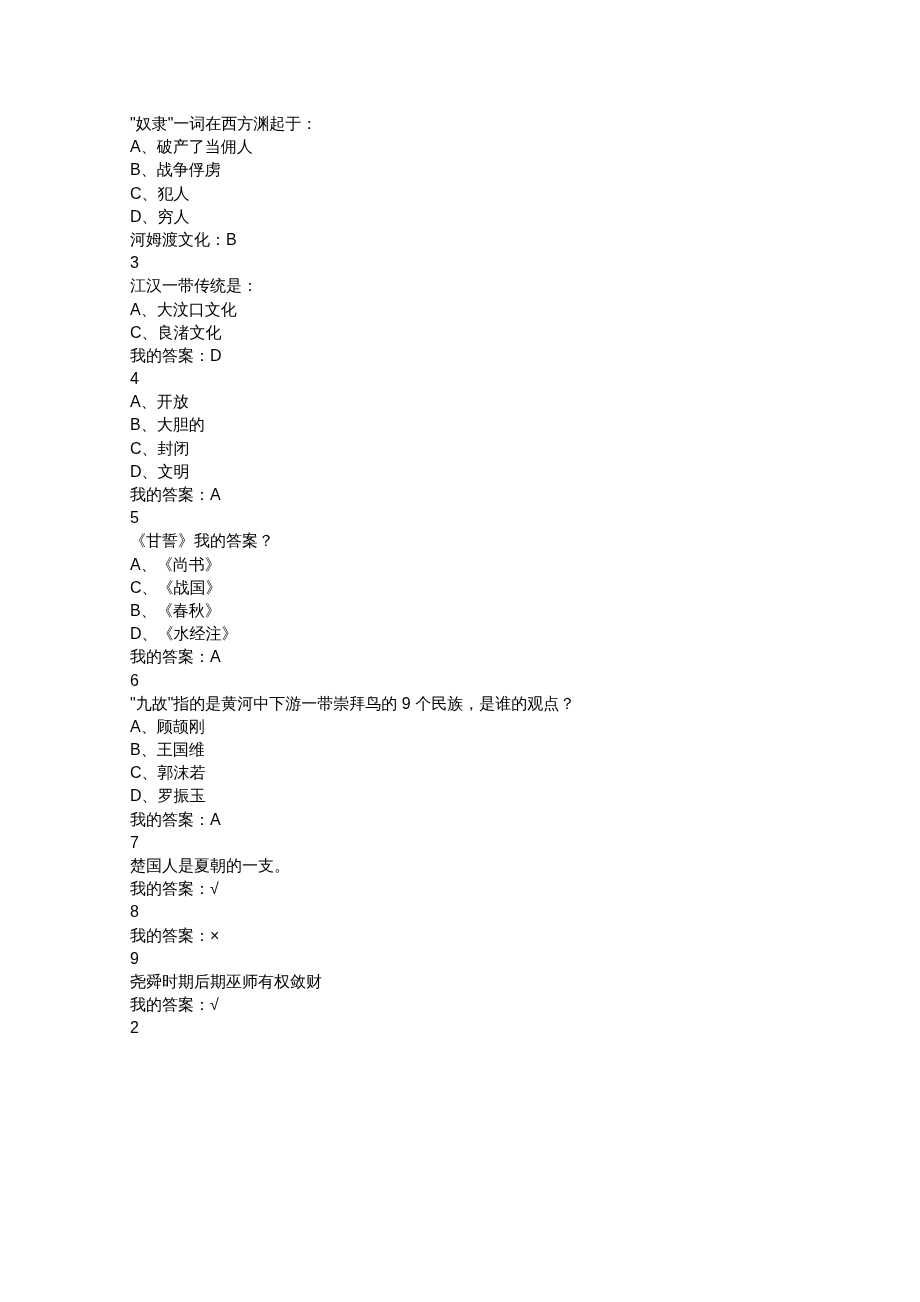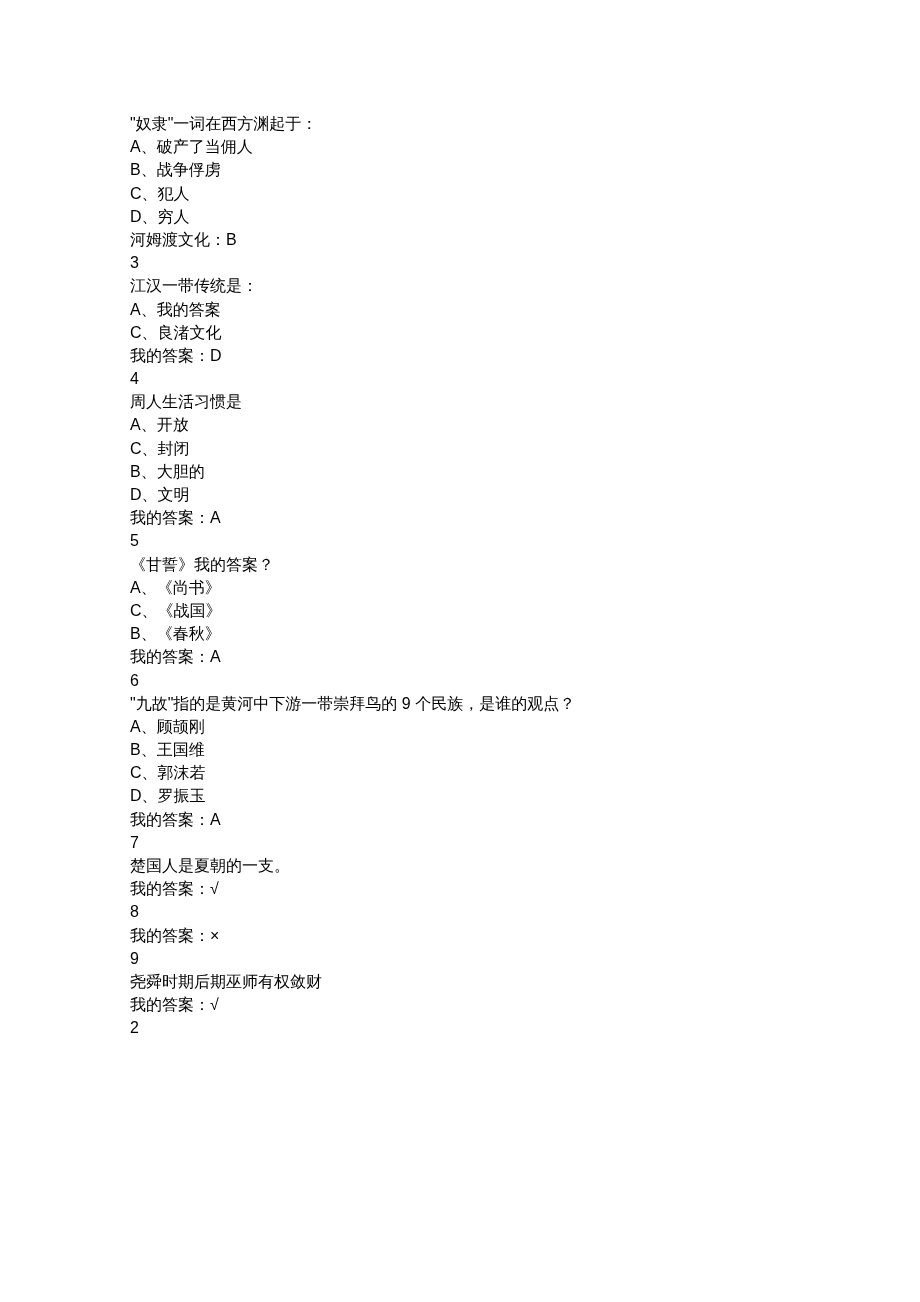--- a/index.html
+++ b/index.html
@@ -23,35 +23,35 @@
 
 <div class="page" id="page">
     <div class="line">"奴隶"一词在西方渊起于：</div>
     <div class="line">A、破产了当佣人</div>
     <div class="line">B、战争俘虏</div>
     <div class="line">C、犯人</div>
     <div class="line">D、穷人</div>
     <div class="line">河姆渡文化：B</div>
     <div class="line">3</div>
     <div class="line">江汉一带传统是：</div>
-    <div class="line">A、我的答案</div>
+    <div class="line">A、大汶口文化</div>
     <div class="line">C、良渚文化</div>
     <div class="line">我的答案：D</div>
     <div class="line">4</div>
-    <div class="line">周人生活习惯是</div>
     <div class="line">A、开放</div>
+    <div class="line">B、大胆的</div>
     <div class="line">C、封闭</div>
-    <div class="line">B、大胆的</div>
     <div class="line">D、文明</div>
     <div class="line">我的答案：A</div>
     <div class="line">5</div>
     <div class="line">《甘誓》我的答案？</div>
     <div class="line">A、《尚书》</div>
     <div class="line">C、《战国》</div>
     <div class="line">B、《春秋》</div>
+    <div class="line">D、《水经注》</div>
     <div class="line">我的答案：A</div>
     <div class="line">6</div>
     <div class="line">"九故"指的是黄河中下游一带崇拜鸟的 9 个民族，是谁的观点？</div>
     <div class="line">A、顾颉刚</div>
     <div class="line">B、王国维</div>
     <div class="line">C、郭沫若</div>
     <div class="line">D、罗振玉</div>
     <div class="line">我的答案：A</div>
     <div class="line">7</div>
     <div class="line">楚国人是夏朝的一支。</div>

